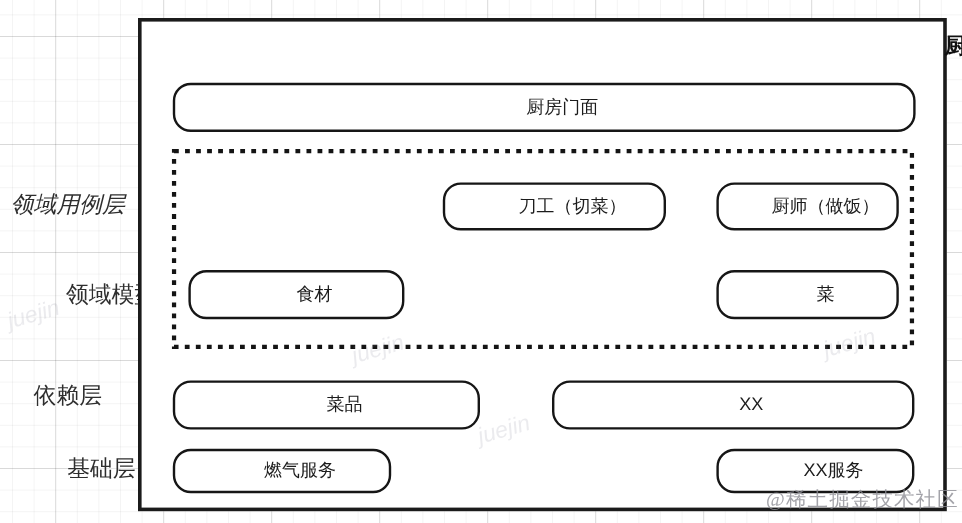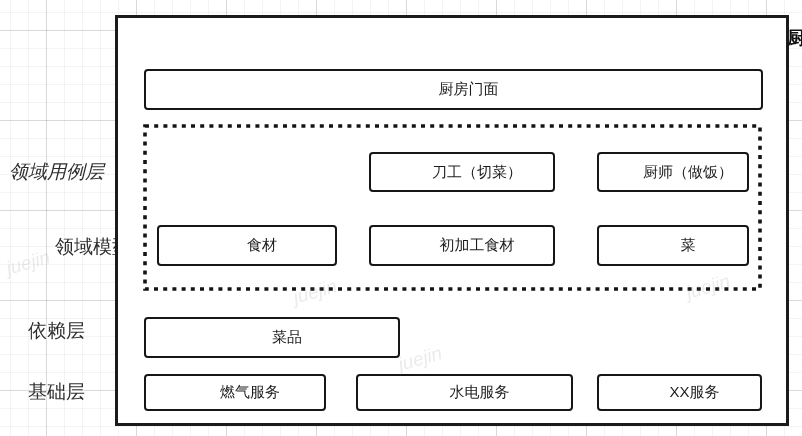--- a/index.html
+++ b/index.html
@@ -21,33 +21,33 @@
   }
   .layer-label{
     position:absolute;left:0;width:113px;text-align:center;
     font-size:19px;line-height:22px;color:#2e2e2e;
     text-shadow:0 0 5px #fff,0 0 5px #fff;
   }
   .ll-interface{top:79px;}
   .ll-usecase{top:161px;font-style:italic;}
   .ll-model{top:236px;padding-left:46px;}
   .ll-dependency{top:320px;}
-  .ll-foundation{top:381px;}
+  .ll-foundation{top:381px;margin-left:28px;}
 
   .outer-box{
     position:absolute;left:115px;top:15px;width:674px;height:411px;
     box-sizing:border-box;border:3px solid #1b1b1b;background:#fff;
   }
   .domain-title{
     position:absolute;left:115px;top:26px;width:726px;text-align:right;
     font-size:18px;font-weight:700;color:#111;
   }
   .box{
     position:absolute;box-sizing:border-box;background:#fff;
-    border:2px solid #161616;border-radius:4px;
+    border:2px solid #161616;border-radius:15px;
     display:flex;align-items:center;justify-content:center;
     font-size:15px;color:#1c1c1c;white-space:nowrap;padding-left:30px;
   }
   .facade{left:144px;top:69px;width:619px;height:41px;}
 
   .dotted-wrap{position:absolute;left:143px;top:124px;width:619px;height:167px;}
 
   .row-uc{top:152px;height:40px;}
   .row-md{top:225px;height:41px;}
   .col1{left:157px;width:180px;}
@@ -95,27 +95,27 @@
   <div class="dotted-wrap">
     <svg width="619" height="167">
       <rect x="2" y="2" width="615" height="163" fill="none" stroke="#141414" stroke-width="3.6" stroke-dasharray="4 5.2"></rect>
     </svg>
   </div>
 
   <div class="box row-uc col2">刀工（切菜）</div>
   <div class="box row-uc col3">厨师（做饭）</div>
 
   <div class="box row-md col1">食材</div>
-  <div class="box row-md col2">初加工食材</div>
   <div class="box row-md col3">菜</div>
 
   <div class="box dep1">菜品</div>
+  <div class="box dep2">XX</div>
 
   <div class="box base1">燃气服务</div>
-  <div class="box base2">水电服务</div>
   <div class="box base3">XX服务</div>
 
   <div class="wm-tile t1">juejin</div>
   <div class="wm-tile t2">juejin</div>
   <div class="wm-tile t3">juejin</div>
   <div class="wm-tile t4">juejin</div>
+  <div class="wm-credit">@稀土掘金技术社区</div>
 
 </div>
 
 </body></html>

